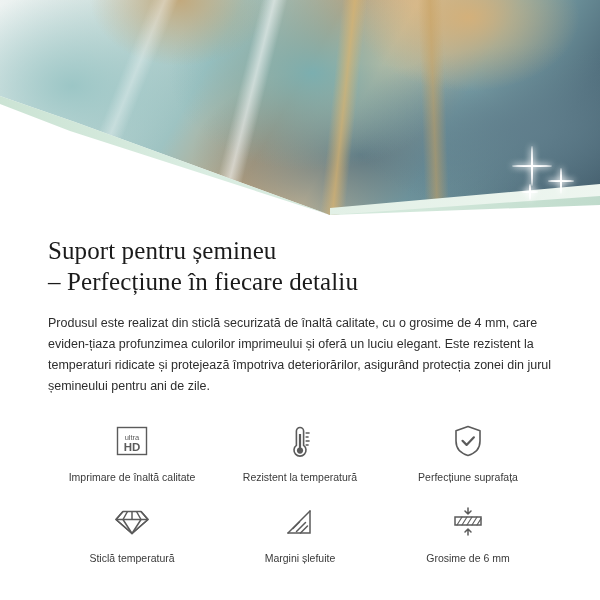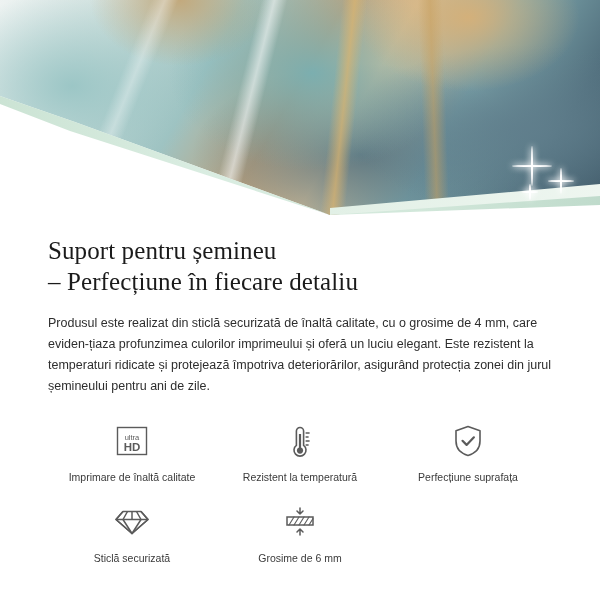--- a/index.html
+++ b/index.html
@@ -208,23 +208,33 @@
       <div class="feature">
         <div class="feature-icon">
           <svg width="40" height="36" viewBox="0 0 40 36" fill="none" stroke="#5b5b5b" stroke-width="1.5" stroke-linejoin="round">
             <path d="M11 7.5h18l7 8-16 14-16-14 7-8z"></path>
             <path d="M4 15.5h32"></path>
             <path d="M11 7.5l-7 8 16 14 16-14-7-8"></path>
             <path d="M15.5 7.5l-4.5 8 9 14 9-14-4.5-8"></path>
             <path d="M20 7.5v8"></path>
           </svg>
         </div>
-        <div class="feature-label">Sticlă securizată</div>
-      </div>
-
+        <div class="feature-label">Sticlă temperatură</div>
+      </div>
+
+      <div class="feature">
+        <div class="feature-icon">
+          <svg width="38" height="34" viewBox="0 0 38 34" fill="none" stroke="#5b5b5b" stroke-width="1.5" stroke-linecap="round">
+            <path d="M7 28L29 6"></path>
+            <path d="M7 28h22V6"></path>
+            <path d="M12 23.5l6.5-6.5M15.5 26.5l9-9M19.5 28l7-7"></path>
+          </svg>
+        </div>
+        <div class="feature-label">Margini șlefuite</div>
+      </div>
 
       <div class="feature">
         <div class="feature-icon">
           <svg width="40" height="36" viewBox="0 0 40 36" fill="none" stroke="#5b5b5b" stroke-width="1.5" stroke-linecap="round">
             <path d="M20 4v6M20 10l-3-3M20 10l3-3"></path>
             <rect x="7" y="13" width="26" height="8" stroke="#5b5b5b" stroke-width="1.5"></rect>
             <path d="M9 21l5-8M14 21l5-8M19 21l5-8M24 21l5-8M29 21l4-6.4" stroke-width="1.1"></path>
             <path d="M20 31v-6M20 25l-3 3M20 25l3 3"></path>
           </svg>
         </div>

